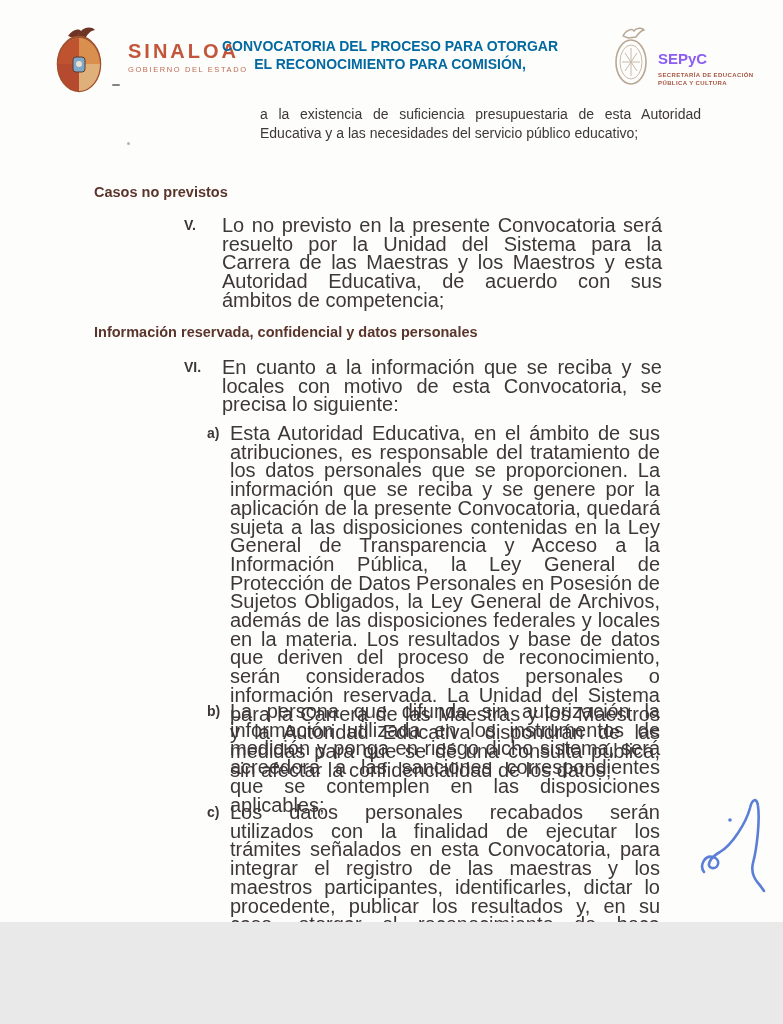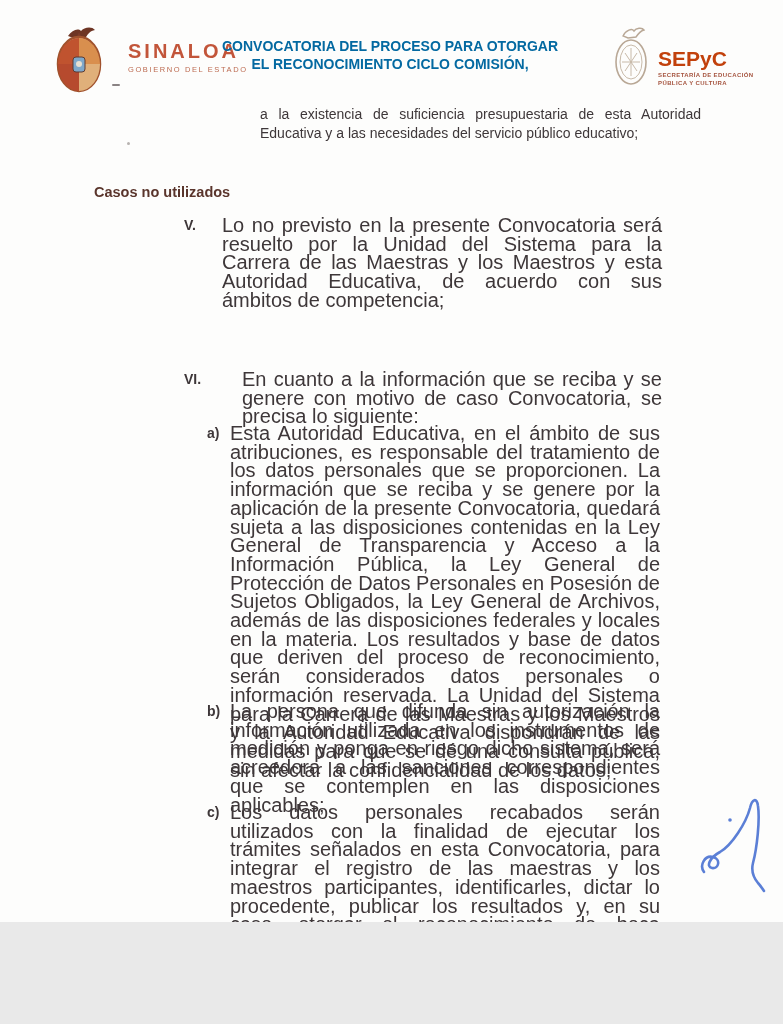--- a/index.html
+++ b/index.html
@@ -28,21 +28,21 @@
     color:#bc6a50;margin-top:3px;
   }
   .doc-title{
     position:absolute;left:205px;top:38px;width:370px;
     text-align:center;
     font-size:14px;font-weight:bold;line-height:17.5px;
     color:#0369a1;
   }
   .sepyc-logo{position:absolute;left:607px;top:26px;width:48px;height:66px;}
   .sepyc-text{position:absolute;left:658px;top:48px;width:110px;}
-  .sepyc-title{font-size:21px;font-weight:bold;color:#c2410c;line-height:22px;}
+  .sepyc-title{font-size:15px;font-weight:bold;color:#8b5cf6;line-height:22px;}
   .sepyc-sub{font-size:6px;font-weight:bold;letter-spacing:0.4px;color:#a5543f;line-height:7.5px;margin-top:2px;}
   
   .artifact-dash{position:absolute;left:112px;top:84px;width:8px;height:2px;background:#8a8384;border-radius:1px;}
   .artifact-dot{position:absolute;left:127px;top:142px;width:3px;height:3px;background:#b7b2b0;border-radius:50%;}
   
   .para{
     position:absolute;
     font-size:14px;line-height:18.7px;
     text-align:justify;
     color:#3e3739;
@@ -54,21 +54,21 @@
     font-size:14.5px;font-weight:bold;color:#5a352c;
   }
   .h-casos{top:184px;}
   .h-info{top:324px;}
   .numbered{position:absolute;display:flex;}
   .num-label{
     width:38px;flex:none;
     font-size:14px;font-weight:bold;line-height:18.7px;color:#3e3739;
   }
   .item-v{left:184px;top:216px;width:478px;}
-  .item-vi{left:184px;top:370px;width:478px;gap:20px;}
+  .item-vi{left:184px;top:358px;width:478px;}
   .num-body{flex:1;text-align:justify;font-size:20px;line-height:18.7px;}
   .lettered{position:absolute;display:flex;}
   .let-label{
     width:23px;flex:none;
     font-size:14px;font-weight:bold;line-height:18.7px;color:#3e3739;
   }
   .item-a{left:207px;top:424px;width:453px;}
   .item-b{left:207px;top:702px;width:453px;}
   .item-c{left:207px;top:803px;width:453px;}
   
@@ -97,21 +97,21 @@
     <circle cx="33" cy="40" r="3" fill="#e8e0d0"></circle>
   </svg>
 
   <div class="sinaloa-text">
     <div class="sinaloa-title">SINALOA</div>
     <div class="sinaloa-sub">GOBIERNO DEL ESTADO</div>
   </div>
 
   <div class="doc-title">
     <div>CONVOCATORIA DEL PROCESO PARA OTORGAR</div>
-    <div>EL RECONOCIMIENTO CICLO COMISIÓN,</div>
+    <div>EL RECONOCIMIENTO PARA COMISIÓN,</div>
   </div>
 
   <svg class="sepyc-logo" viewBox="0 0 48 66">
     <path d="M16 10 C19 4 25 2 27 5 C29 2 35 1 37 4 C33 5 31 8 29 11 L21 12 Z" fill="none" stroke="#b9a896" stroke-width="1.4"></path>
     <ellipse cx="24" cy="36" rx="15" ry="22" fill="none" stroke="#b9a896" stroke-width="1.6"></ellipse>
     <ellipse cx="24" cy="36" rx="11" ry="17" fill="none" stroke="#c8baa9" stroke-width="1"></ellipse>
     <path d="M24 22 L24 50 M15 36 L33 36 M18 27 L30 45 M30 27 L18 45" stroke="#c8baa9" stroke-width="1" fill="none"></path>
   </svg>
 
   <div class="sepyc-text">
@@ -120,31 +120,32 @@
       <div>SECRETARÍA DE EDUCACIÓN</div>
       <div>PÚBLICA Y CULTURA</div>
     </div>
   </div>
 
   <div class="artifact-dash"></div>
   <div class="artifact-dot"></div>
 
   <div class="para intro">a la existencia de suficiencia presupuestaria de esta Autoridad Educativa y a las necesidades del servicio público educativo;</div>
 
-  <div class="heading h-casos">Casos no utilizados</div>
+  <div class="heading h-casos">Casos no previstos</div>
 
   <div class="numbered item-v">
     <div class="num-label">V.</div>
     <div class="num-body">Lo no previsto en la presente Convocatoria será resuelto por la Unidad del Sistema para la Carrera de las Maestras y los Maestros y esta Autoridad Educativa, de acuerdo con sus ámbitos de competencia;</div>
   </div>
 
+  <div class="heading h-info">Información reservada, confidencial y datos personales</div>
 
   <div class="numbered item-vi">
     <div class="num-label">VI.</div>
-    <div class="num-body">En cuanto a la información que se reciba y se genere con motivo de caso Convocatoria, se precisa lo siguiente:</div>
+    <div class="num-body">En cuanto a la información que se reciba y se locales con motivo de esta Convocatoria, se precisa lo siguiente:</div>
   </div>
 
   <div class="lettered item-a">
     <div class="let-label">a)</div>
     <div class="num-body">Esta Autoridad Educativa, en el ámbito de sus atribuciones, es responsable del tratamiento de los datos personales que se proporcionen. La información que se reciba y se genere por la aplicación de la presente Convocatoria, quedará sujeta a las disposiciones contenidas en la Ley General de Transparencia y Acceso a la Información Pública, la Ley General de Protección de Datos Personales en Posesión de Sujetos Obligados, la Ley General de Archivos, además de las disposiciones federales y locales en la materia. Los resultados y base de datos que deriven del proceso de reconocimiento, serán considerados datos personales o información reservada. La Unidad del Sistema para la Carrera de las Maestras y los Maestros y la Autoridad Educativa dispondrán de las medidas para que se dé una consulta pública, sin afectar la confidencialidad de los datos;</div>
   </div>
 
   <div class="lettered item-b">
     <div class="let-label">b)</div>
     <div class="num-body">La persona que difunda sin autorización la información utilizada en los instrumentos de medición y ponga en riesgo dicho sistema, será acreedora a las sanciones correspondientes que se contemplen en las disposiciones aplicables;</div>

